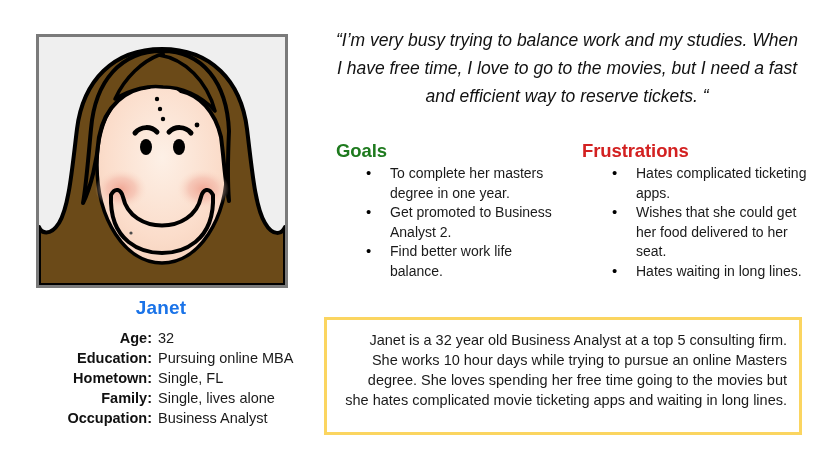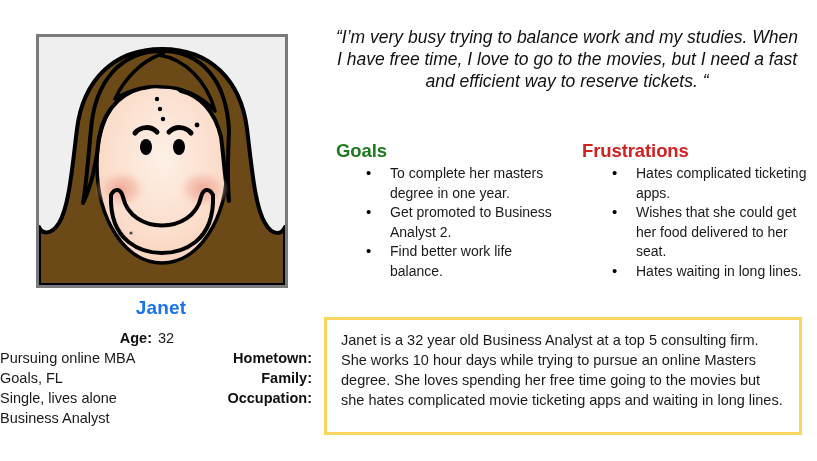--- a/index.html
+++ b/index.html
@@ -85,21 +85,21 @@
   }
 
   #persona-quote {
     position: absolute;
     left: 10px;
     top: 26px;
     width: 470px;
     text-align: center;
     font-style: italic;
     font-size: 17.5px;
-    line-height: 22px;
+    line-height: 28px;
     color: #111111;
   }
 
   #sections {
     position: absolute;
     left: 8px;
     top: 140px;
     width: 480px;
     display: flex;
     gap: 12px;
@@ -145,20 +145,21 @@
     height: 118px;
     box-sizing: border-box;
     border: 3px solid #fbd560;
     background: #ffffff;
   }
   #bio-text {
     padding: 10px 12px 8px 14px;
     font-size: 14.5px;
     line-height: 20px;
     color: #1a1a1a;
+    text-align: right;
   }
 </style>
 </head>
 <body>
 
 <div id="persona-left">
 
   <div id="avatar-frame">
     <span>
       <svg width="246" height="248" viewBox="0 0 246 248" xmlns="http://www.w3.org/2000/svg">
@@ -242,24 +243,25 @@
       </svg>
     </span>
   </div>
 
   <div id="persona-name">Janet</div>
 
   <div id="attribute-list">
     <div class="attr-label">Age:</div>
     <div class="attr-value">32</div>
 
+    <div class="attr-label">Education:</div>
     <div class="attr-value">Pursuing online MBA</div>
 
     <div class="attr-label">Hometown:</div>
-    <div class="attr-value">Goals, FL</div>
+    <div class="attr-value">Single, FL</div>
 
     <div class="attr-label">Family:</div>
     <div class="attr-value">Single, lives alone</div>
 
     <div class="attr-label">Occupation:</div>
     <div class="attr-value">Business Analyst</div>
   </div>
 
 </div>
 

